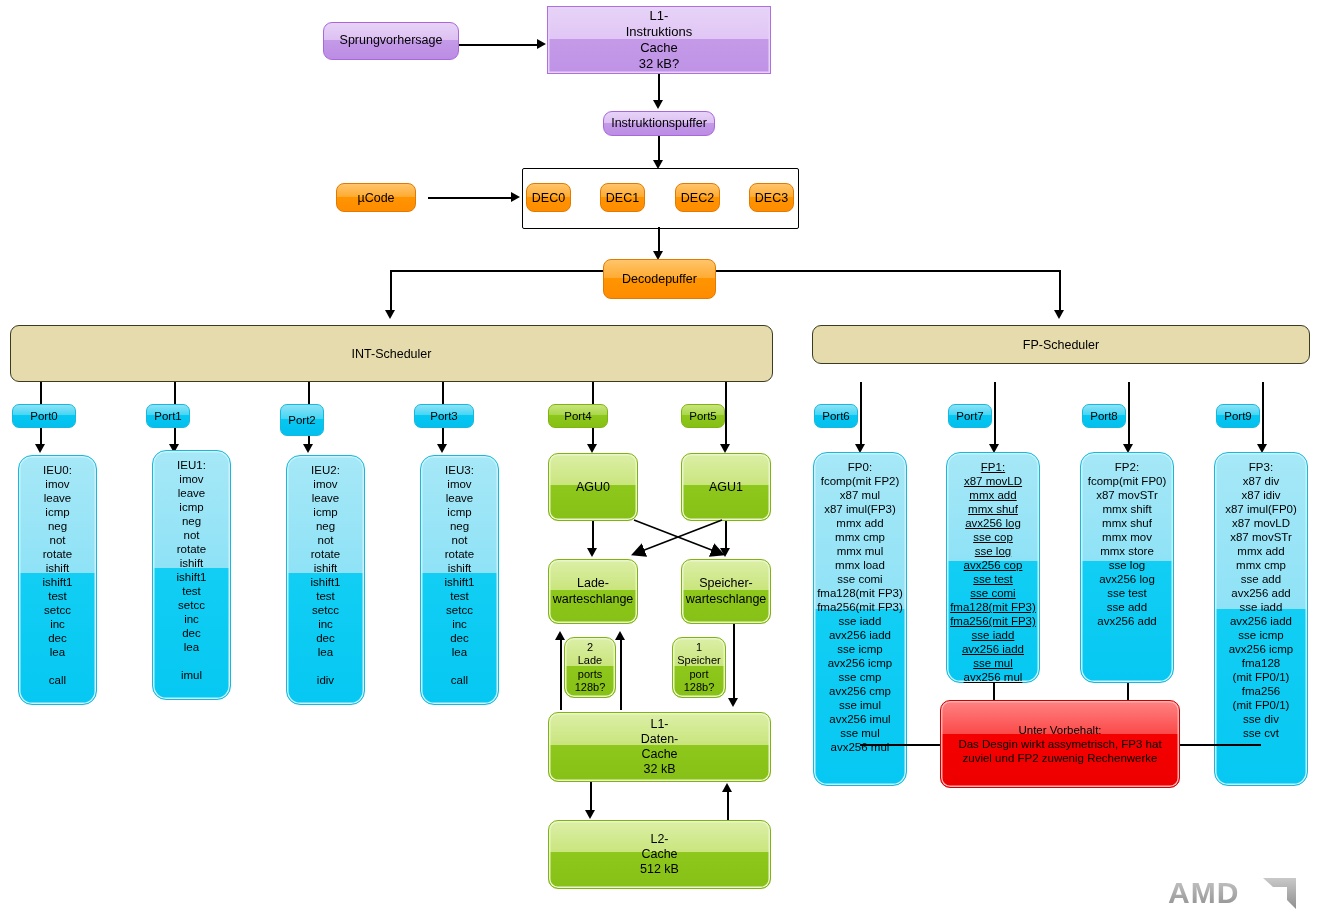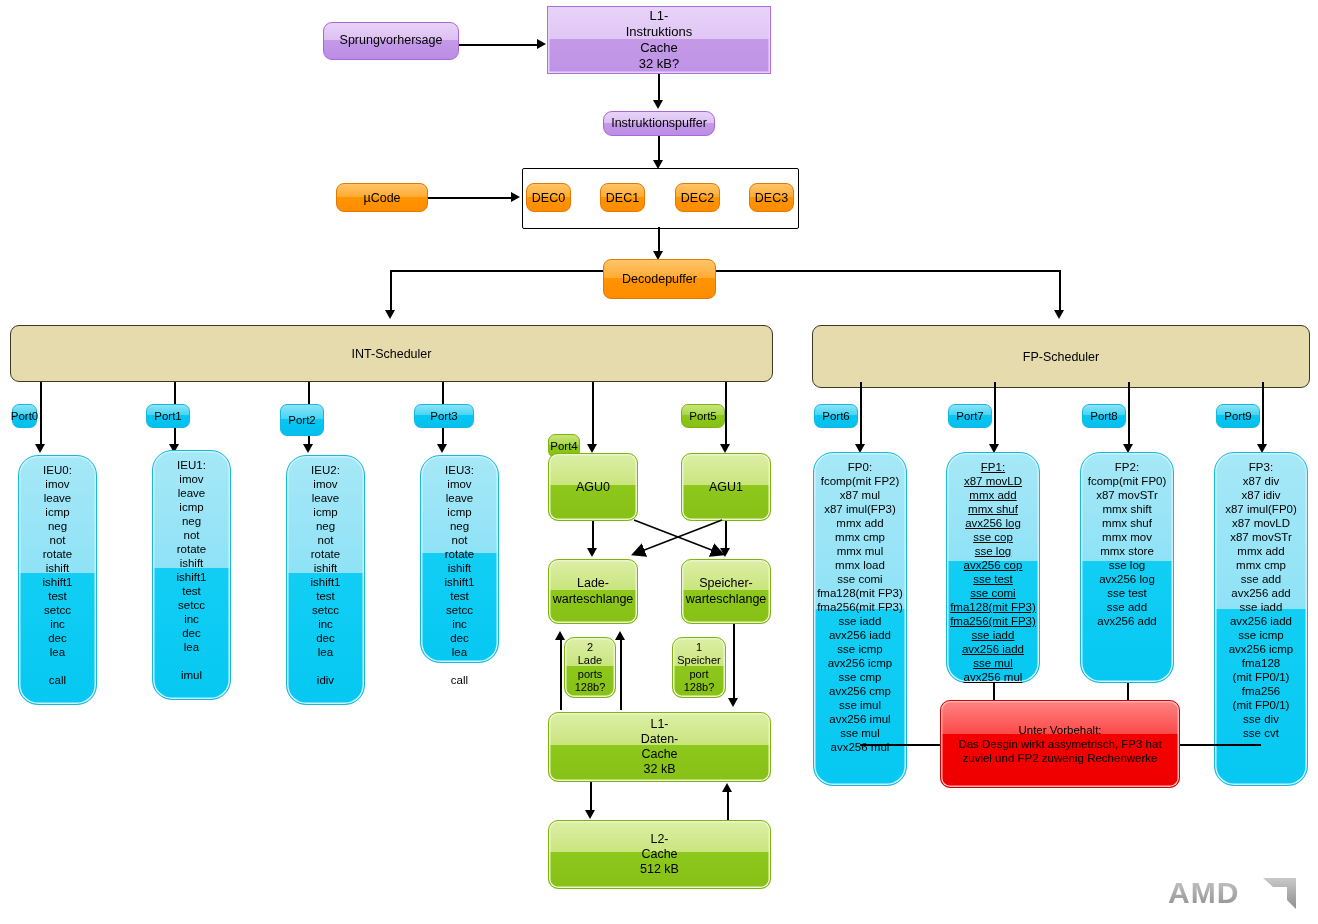--- a/index.html
+++ b/index.html
@@ -25,21 +25,21 @@
 
   
   .orange{
     background:linear-gradient(to bottom,#ffc56b 0%,#ffab33 47%,#ff9500 47%,#ff8c00 100%);
     border:1.5px solid #e07b00;border-radius:8px;
   }
 
   
   .cyan{
     background:linear-gradient(to bottom,#a6e8f7 0%,#8fe2f6 47%,#12cef4 47%,#06c8f2 100%);
-    border:1.5px solid #16b9dd;border-radius:20px;
+    border:1.5px solid #16b9dd;border-radius:14px;
     box-shadow:0 0 0 1.5px #cbf2fb inset;
   }
   .cyan-pill{
     background:linear-gradient(to bottom,#8fe2f6 0%,#45d6f5 45%,#06c8f2 45%,#03bfee 100%);
     border:1.5px solid #16b9dd;border-radius:7px;
   }
 
   
   .green{
     background:linear-gradient(to bottom,#dcefa7 0%,#c9e57d 47%,#8ec81c 47%,#87c016 100%);
@@ -120,21 +120,21 @@
 <div class="node orange" style="left:600px;top:183px;width:45px;height:29px;">
   <span class="f12">DEC1</span>
 </div>
 <div class="node orange" style="left:675px;top:183px;width:45px;height:29px;">
   <span class="f12">DEC2</span>
 </div>
 <div class="node orange" style="left:749px;top:183px;width:45px;height:29px;">
   <span class="f12">DEC3</span>
 </div>
 
-<div class="node orange" style="left:336px;top:183px;width:92px;height:29px;">
+<div class="node orange" style="left:336px;top:183px;width:80px;height:29px;">
   <span class="f12">µCode</span>
 </div>
 
 <div class="ln h" style="left:428px;top:197px;width:85px;"></div>
 <div class="arr arr-r" style="left:511px;top:192px;"></div>
 
 <div class="ln v" style="left:658px;top:227px;height:28px;"></div>
 <div class="arr arr-d" style="left:653px;top:251px;"></div>
 
 <div class="node orange" style="left:603px;top:259px;width:113px;height:40px;">
@@ -145,27 +145,27 @@
 <div class="ln h" style="left:716px;top:270px;width:344px;"></div>
 <div class="ln v" style="left:390px;top:270px;height:43px;"></div>
 <div class="arr arr-d" style="left:385px;top:310px;"></div>
 <div class="ln v" style="left:1059px;top:270px;height:43px;"></div>
 <div class="arr arr-d" style="left:1054px;top:310px;"></div>
 
 <div class="node tan" style="left:10px;top:325px;width:763px;height:57px;">
   <span class="f12">INT-Scheduler</span>
 </div>
 
-<div class="node tan" style="left:812px;top:325px;width:498px;height:63px;">
+<div class="node tan" style="left:812px;top:325px;width:498px;height:39px;">
   <span class="f12">FP-Scheduler</span>
 </div>
 
 <div class="ln v" style="left:40px;top:382px;height:66px;"></div>
 <div class="arr arr-d" style="left:35px;top:444px;"></div>
-<div class="node cyan-pill" style="left:12px;top:404px;width:25px;height:24px;">
+<div class="node cyan-pill" style="left:12px;top:404px;width:64px;height:24px;">
   <span class="f11">Port0</span>
 </div>
 
 <div class="ln v" style="left:174px;top:382px;height:66px;"></div>
 <div class="arr arr-d" style="left:169px;top:444px;"></div>
 <div class="node cyan-pill" style="left:146px;top:404px;width:44px;height:24px;">
   <span class="f11">Port1</span>
 </div>
 
 <div class="ln v" style="left:308px;top:382px;height:66px;"></div>
@@ -175,21 +175,21 @@
 </div>
 
 <div class="ln v" style="left:442px;top:382px;height:66px;"></div>
 <div class="arr arr-d" style="left:437px;top:444px;"></div>
 <div class="node cyan-pill" style="left:414px;top:404px;width:60px;height:24px;">
   <span class="f11">Port3</span>
 </div>
 
 <div class="ln v" style="left:592px;top:382px;height:66px;"></div>
 <div class="arr arr-d" style="left:587px;top:444px;"></div>
-<div class="node green-pill" style="left:548px;top:404px;width:32px;height:24px;margin-top:30px;">
+<div class="node green-pill" style="left:548px;top:404px;width:60px;height:24px;">
   <span class="f11">Port4</span>
 </div>
 
 <div class="ln v" style="left:725px;top:382px;height:66px;"></div>
 <div class="arr arr-d" style="left:720px;top:444px;"></div>
 <div class="node green-pill" style="left:681px;top:404px;width:44px;height:24px;">
   <span class="f11">Port5</span>
 </div>
 
 <div class="ln v" style="left:860px;top:382px;height:66px;"></div>
@@ -263,21 +263,21 @@
 ishift
 ishift1
 test
 setcc
 inc
 dec
 lea
 
 idiv</span>
 </div>
-<div class="node cyan unit" style="left:420px;top:455px;width:79px;height:208px;">
+<div class="node cyan unit" style="left:420px;top:455px;width:79px;height:250px;">
   <span class="label f11">IEU3:
 imov
 leave
 icmp
 neg
 not
 rotate
 ishift
 ishift1
 test

